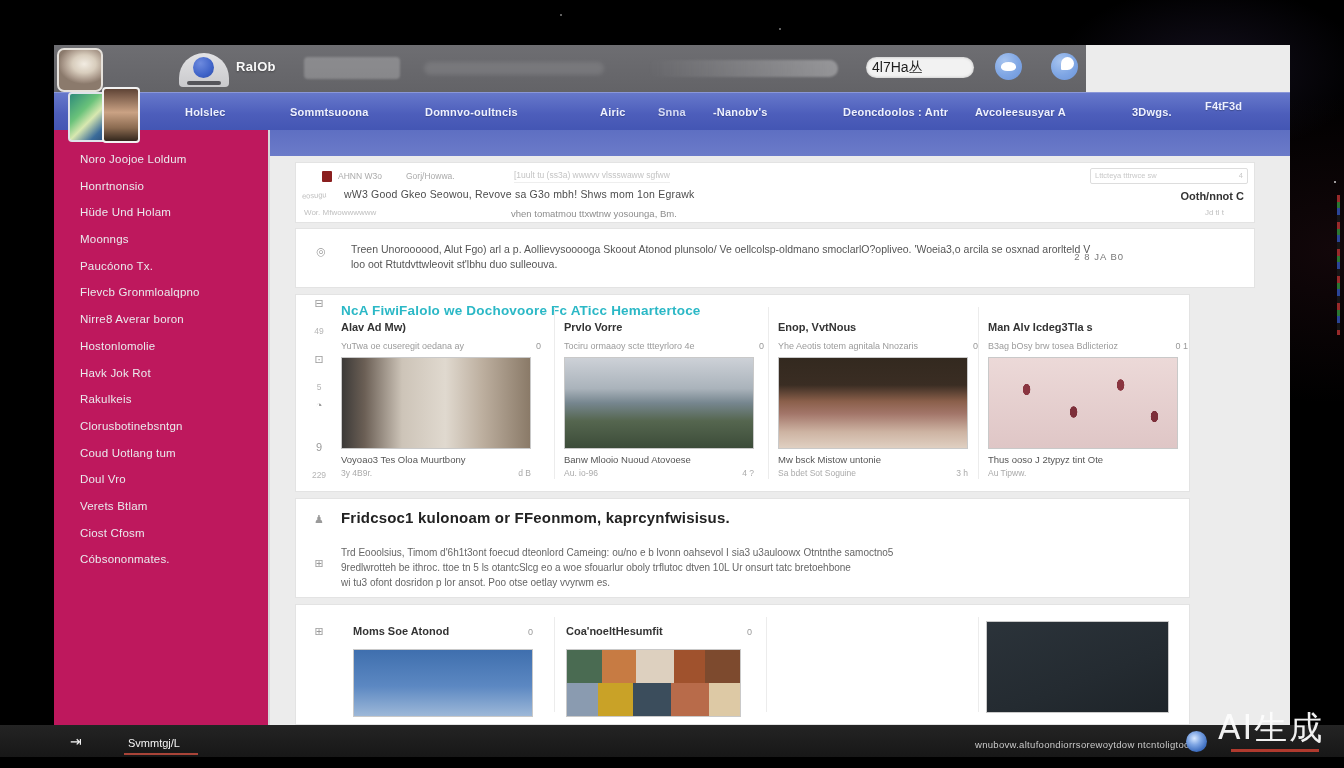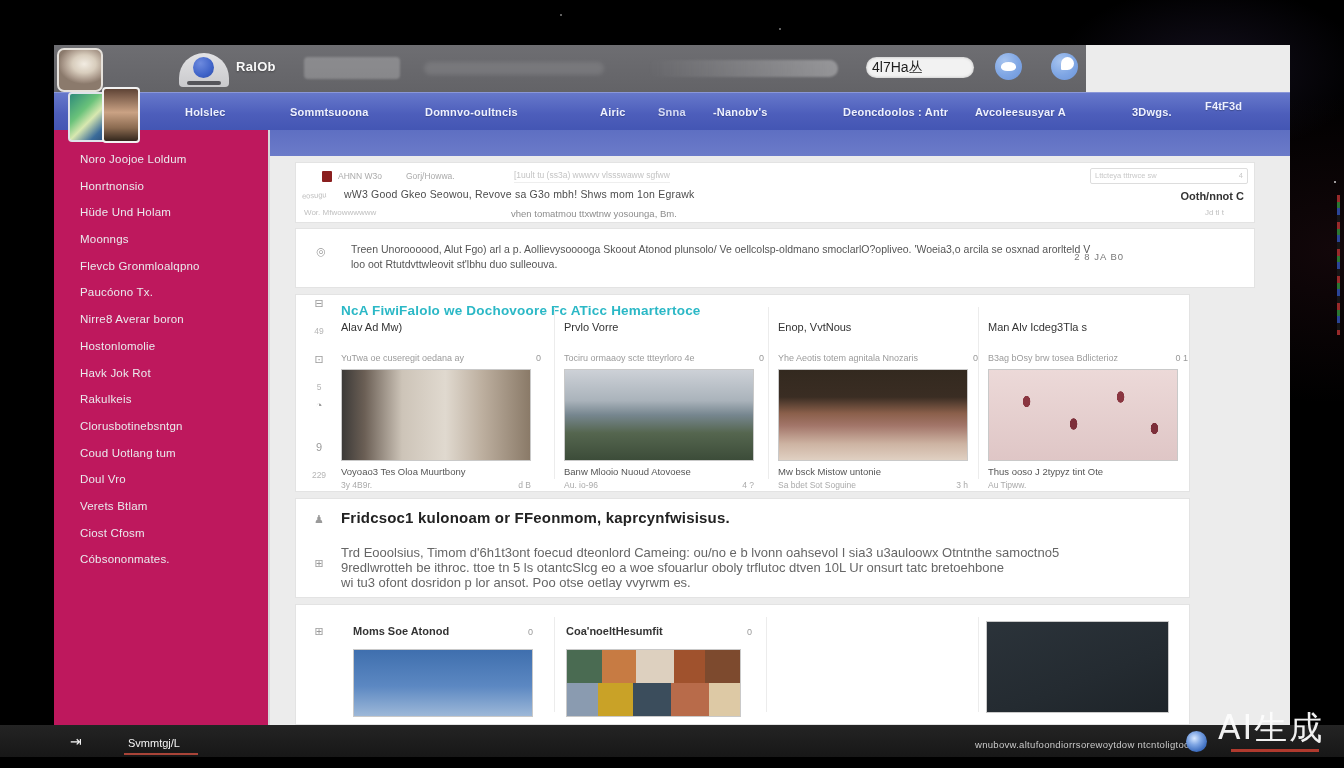--- a/index.html
+++ b/index.html
@@ -66,21 +66,21 @@
   .gic{position:absolute;width:30px;text-align:center;color:#9a9a9a;cursor:pointer}
   .gic .gly{font-size:11px;display:block;line-height:12px}
   .gic .gcount{font-size:8.5px;color:#b5b5b5;display:block;margin-top:17px}
   
   .pline{font-size:10.5px;color:#555;line-height:15px;white-space:nowrap;overflow:hidden}
   .pmeta{position:absolute;right:130px;top:22px;font-size:9.5px;color:#777;letter-spacing:1px}
   
   .fhead{position:absolute;left:45px;top:8px;font-size:13.5px;font-weight:700;letter-spacing:.2px}
   .fcol{position:absolute;top:26px;width:200px}
   .vsep{position:absolute;top:12px;bottom:12px;width:1px;background:#ececec}
-  .ctitle{font-size:11px;font-weight:400;color:#333;margin-bottom:20px;white-space:nowrap;cursor:pointer}
+  .ctitle{font-size:11px;font-weight:700;color:#333;margin-bottom:8px;white-space:nowrap;cursor:pointer}
   .csub{display:flex;justify-content:space-between;font-size:9px;color:#9b9b9b;margin-bottom:6px;white-space:nowrap}
   .ccount{color:#999;margin-left:6px}
   .cimg{width:190px;height:92px;border:1px solid #c9c9c9;box-sizing:border-box;cursor:pointer}
   .cfoot{font-size:9.5px;color:#555;margin-top:5px;white-space:nowrap;cursor:pointer}
   .cmeta{display:flex;justify-content:space-between;font-size:8.5px;color:#aaa;margin-top:3px;width:190px}
   
   .img-bedroom{background:linear-gradient(90deg,#3c3a38 0%,#6b5f55 12%,#cdc4b8 32%,#e0d9cf 55%,#bcae9e 75%,#8a7a68 100%)}
   .img-mountain{background:linear-gradient(180deg,#cdd1d7 0%,#aab3bb 34%,#76868f 50%,#55664f 70%,#3c4c39 100%)}
   .img-stage{background:linear-gradient(180deg,#33291f 0%,#3a2d23 30%,#8a5f4a 48%,#a3766a 62%,#cdb3a2 82%,#e0d0c2 100%)}
   .img-pattern{background:
@@ -93,21 +93,21 @@
   .img-collage{background:
       linear-gradient(90deg,#4a6b52 0 20%,#c77b43 20% 40%,#ddd0bf 40% 62%,#a0522d 62% 80%,#7d4a2e 80% 100%) top/100% 50% no-repeat,
       linear-gradient(90deg,#8a9bb0 0 18%,#c9a227 18% 38%,#3b4d5c 38% 60%,#b86b4a 60% 82%,#ddc9a5 82% 100%) bottom/100% 50% no-repeat}
   .img-tapestry{background:
       linear-gradient(#221608,#221608) 0 46%/100% 9% no-repeat,
       repeating-linear-gradient(90deg,#6b4226 0 10px,#c79b66 10px 18px,#8a5a35 18px 30px,#d8b98a 30px 38px) top/100% 44% no-repeat,
       repeating-linear-gradient(90deg,#9a6a45 0 12px,#d8c09a 12px 20px,#7a4a35 20px 32px,#c9a87a 32px 40px) bottom/100% 46% no-repeat}
   .img-dark{background:linear-gradient(160deg,#2b333a 0%,#242b31 60%,#1e2429 100%)}
   
   .ahead{position:absolute;left:45px;top:10px;font-size:15px;font-weight:700;color:#222;letter-spacing:.2px}
-  .apara{position:absolute;left:45px;top:46px;font-size:13px;color:#666;line-height:15px;white-space:nowrap}
+  .apara{position:absolute;left:45px;top:46px;font-size:10px;color:#666;line-height:15px;white-space:nowrap}
   
   .bcol{position:absolute;top:0;height:114px}
   .btitle{position:absolute;top:20px;font-size:11px;font-weight:700;color:#333;white-space:nowrap;cursor:pointer}
   .bcount{position:absolute;top:22px;font-size:9px;color:#999}
   .bimg{position:absolute;border:1px solid #c9c9c9;box-sizing:border-box;cursor:pointer}
   .bcap{position:absolute;font-size:9px;color:#444;white-space:nowrap}
   
   .taskbar{position:absolute;left:0;top:725px;width:1344px;height:32px;background:linear-gradient(180deg,#242424,#171717)}
   .taskbottom{position:absolute;left:0;top:757px;width:1344px;height:11px;background:#000}
   .tb-icon{position:absolute;left:70px;top:733px;color:#f2f2f2;font-size:14px;cursor:pointer}
@@ -162,22 +162,22 @@
     <span class="ni" style="left:1151px;top:7px">F4tF3d</span>
   </div>
   <div class="thumb1"></div>
   <div class="thumb2"></div>
 
   <div class="sidebar">
     <div class="si">Noro Joojoe Loldum</div>
     <div class="si">Honrtnonsio</div>
     <div class="si">Hüde Und Holam</div>
     <div class="si">Moonngs</div>
+    <div class="si">Paucóono Tx.</div>
     <div class="si">Flevcb Gronmloalqpno</div>
-    <div class="si">Paucóono Tx.</div>
     <div class="si">Nirre8 Averar boron</div>
     <div class="si">Hostonlomolie</div>
     <div class="si">Havk Jok Rot</div>
     <div class="si">Rakulkeis</div>
     <div class="si">Clorusbotinebsntgn</div>
     <div class="si">Coud Uotlang tum</div>
     <div class="si">Doul Vro</div>
     <div class="si">Verets Btlam</div>
     <div class="si">Ciost Cfosm</div>
     <div class="si">Cóbsononmates.</div>

